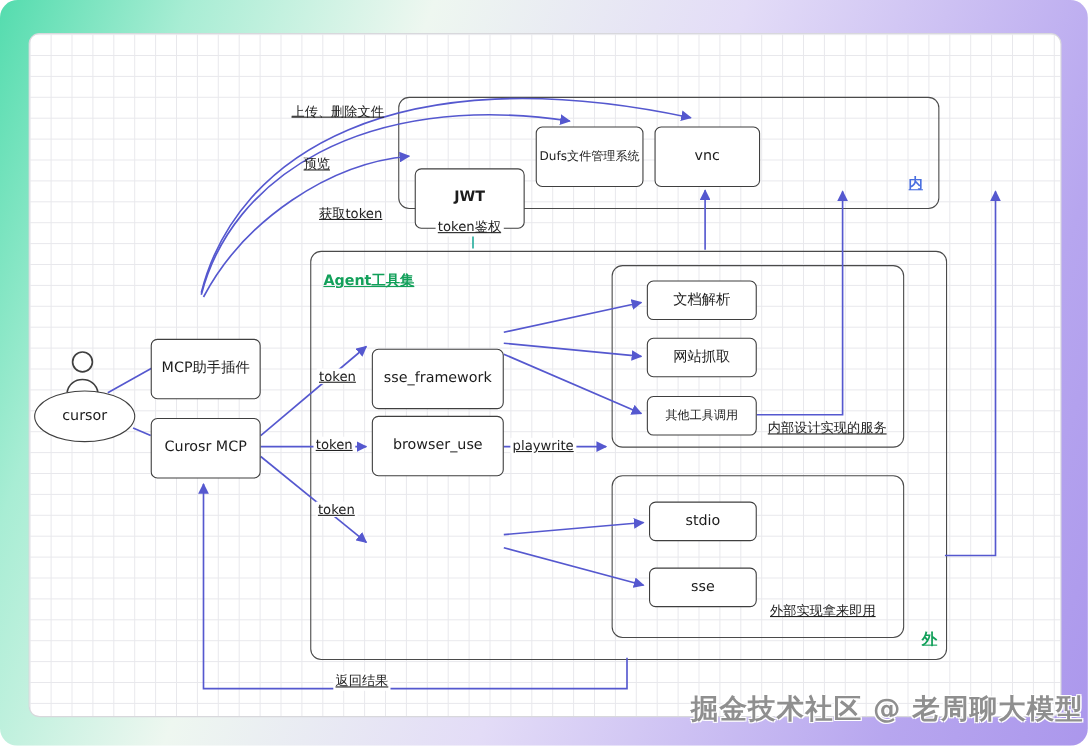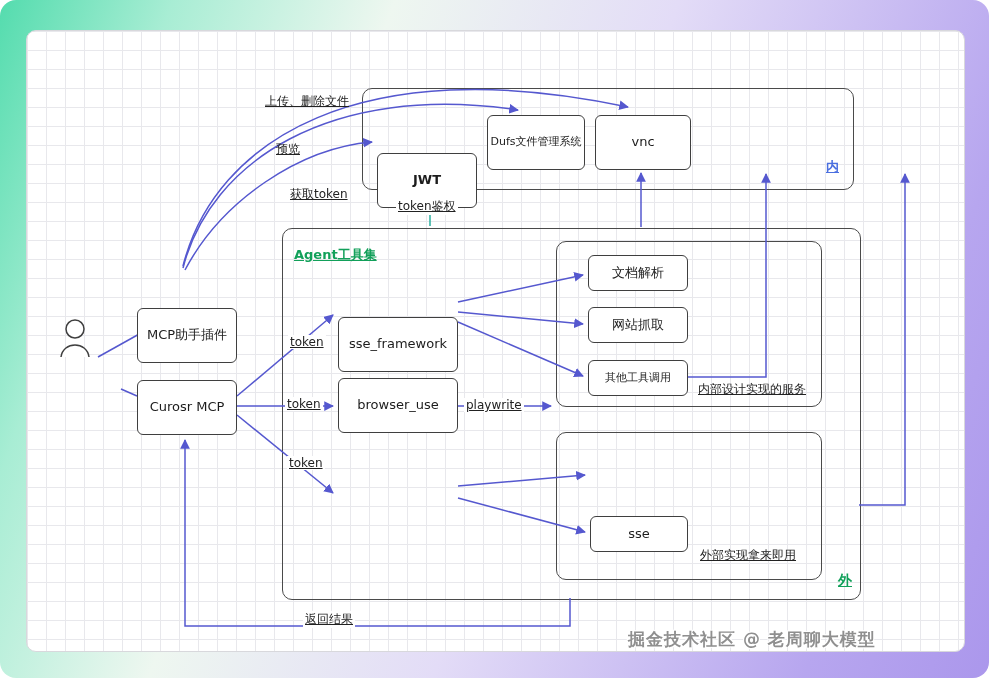--- a/index.html
+++ b/index.html
@@ -26,21 +26,21 @@
     position:absolute;background:#ffffff;border:1.5px solid #3f3f3f;border-radius:50%;
     display:flex;align-items:center;justify-content:center;font-size:13px;color:#1c1c1c;z-index:3;
   }
   .lbl{position:absolute;font-size:12px;color:#222;z-index:4;white-space:nowrap;text-decoration:underline;}
   .lbl.on-line{background:#ffffff;padding:0 2px;}
   .zone-label{font-weight:bold;font-size:13px;}
   .zone-inner{color:#4a6fe0;}
   .zone-green{color:#12a05a;}
   .group-title{font-weight:bold;font-size:13px;color:#12a05a;}
   .watermark{
-    position:absolute;z-index:6;font-size:17px;font-weight:bold;color:#8f8f8f;letter-spacing:1px;
+    position:absolute;z-index:6;font-size:25px;font-weight:bold;color:#8f8f8f;letter-spacing:1px;
     text-shadow:-1px -1px 0 #fff,1px -1px 0 #fff,-1px 1px 0 #fff,1px 1px 0 #fff;
   }
 </style>
 </head>
 <body>
 
 <div class="frame">
   <div class="panel"></div>
 
   <div class="container-box" style="left:362px;top:88px;width:490px;height:100px;"></div>
@@ -83,28 +83,30 @@
       <path d="M 61 357 C 63 341 87 341 89 357"></path>
     </g>
   </svg>
 
   <div class="box bold" style="left:377px;top:115px;width:100px;height:55px;">JWT</div>
   <div class="box tiny" style="left:487px;top:115px;width:98px;height:55px;">Dufs文件管理系统</div>
   <div class="box" style="left:595px;top:115px;width:96px;height:55px;">vnc</div>
 
   <div class="box" style="left:137px;top:260px;width:100px;height:55px;margin-top:48px;">MCP助手插件</div>
   <div class="box" style="left:137px;top:380px;width:100px;height:55px;">Curosr MCP</div>
+  <div class="ellipse" style="left:31px;top:355px;width:90px;height:45px;">cursor</div>
 
   <div class="box" style="left:338px;top:285px;width:120px;height:55px;margin-top:32px;">sse_framework</div>
   <div class="box" style="left:338px;top:378px;width:120px;height:55px;">browser_use</div>
 
   <div class="box" style="left:588px;top:255px;width:100px;height:36px;text-align:center;">文档解析</div>
   <div class="box" style="left:588px;top:307px;width:100px;height:36px;">网站抓取</div>
   <div class="box tiny" style="left:588px;top:360px;width:100px;height:36px;">其他工具调用</div>
 
+  <div class="box" style="left:590px;top:456px;width:98px;height:36px;">stdio</div>
   <div class="box" style="left:590px;top:516px;width:98px;height:36px;">sse</div>
 
   <div class="lbl zone-label zone-inner" style="left:826px;top:158px;">内</div>
   <div class="lbl group-title" style="left:294px;top:246px;">Agent工具集</div>
   <div class="lbl" style="left:698px;top:381px;">内部设计实现的服务</div>
   <div class="lbl" style="left:700px;top:547px;">外部实现拿来即用</div>
   <div class="lbl zone-label zone-green" style="left:838px;top:572px;font-size:14px;">外</div>
 
   <div class="lbl" style="left:265px;top:93px;">上传、删除文件</div>
   <div class="lbl" style="left:276px;top:141px;text-align:right;">预览</div>

